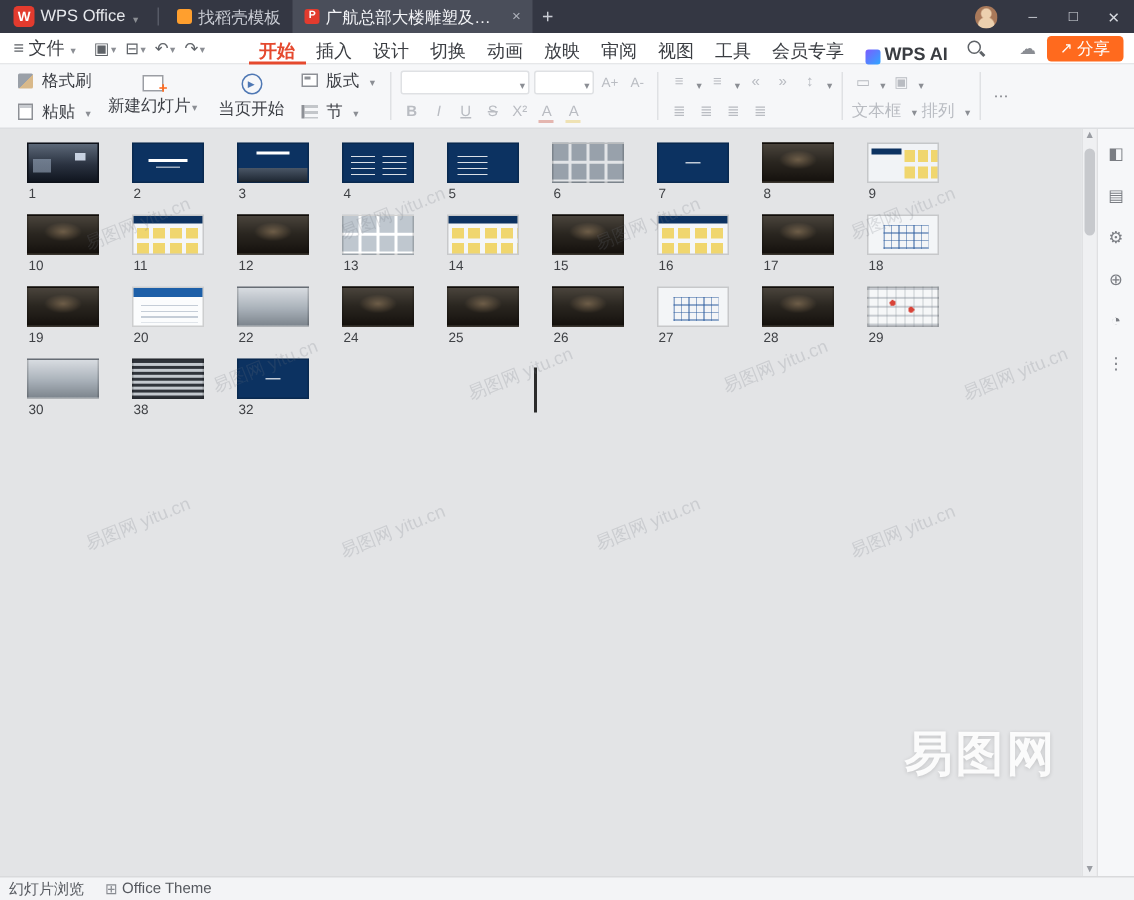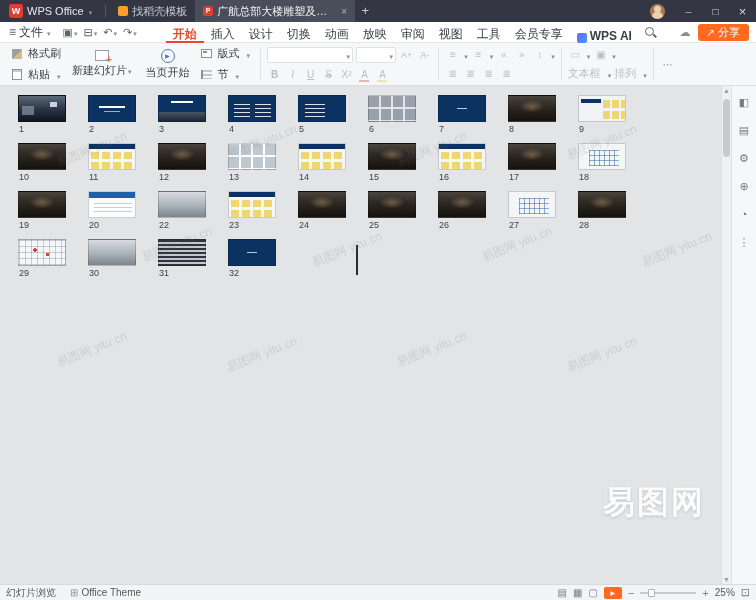--- a/index.html
+++ b/index.html
@@ -498,24 +498,20 @@
           <div class="thumb s-doc"></div>
           <div class="slide-num">20</div>
         </div>
 
 
         <div class="slide-cell">
           <div class="thumb s-photo-light"></div>
           <div class="slide-num">22</div>
         </div>
 
-        <div class="slide-cell">
-          <div class="thumb s-notes2"></div>
-          <div class="slide-num">23</div>
-        </div>
 
         <div class="slide-cell">
           <div class="thumb s-interior"></div>
           <div class="slide-num">24</div>
         </div>
 
         <div class="slide-cell">
           <div class="thumb s-interior"></div>
           <div class="slide-num">25</div>
         </div>
@@ -540,21 +536,21 @@
           <div class="slide-num">29</div>
         </div>
 
         <div class="slide-cell">
           <div class="thumb s-photo-light"></div>
           <div class="slide-num">30</div>
         </div>
 
         <div class="slide-cell">
           <div class="thumb s-louver"></div>
-          <div class="slide-num">31</div>
+          <div class="slide-num">38</div>
         </div>
 
         <div class="slide-cell">
           <div class="thumb s-blue"></div>
           <div class="slide-num">32</div>
         </div>
       </div>
     <div class="insert-cursor"></div>
 
     <span class="wm">易图网 yitu.cn</span>
@@ -602,38 +598,13 @@
 
 <div class="statusbar">
   <div class="sb-left">
     <span>幻灯片浏览</span>
     <span class="sb-theme">
       <span class="i-theme"></span>
       <span>Office Theme</span>
     </span>
   </div>
   <div class="sb-spacer"></div>
-  <div class="sb-right">
-    <span class="sbtn">
-        <span class="i-vnorm"></span>
-      </span>
-    <span class="sbtn">
-        <span class="i-vsort"></span>
-      </span>
-    <span class="sbtn">
-        <span class="i-vread"></span>
-      </span>
-    <span class="playbtn"></span>
-    <span class="sbtn">
-        <span class="i-zo"></span>
-      </span>
-    <span class="zoom-slider">
-        <span class="zoom-knob"></span>
-      </span>
-    <span class="sbtn">
-        <span class="i-zi"></span>
-      </span>
-    <span>25%</span>
-    <span class="sbtn">
-        <span class="i-fit"></span>
-      </span>
-  </div>
 </div>
 
 </body></html>

